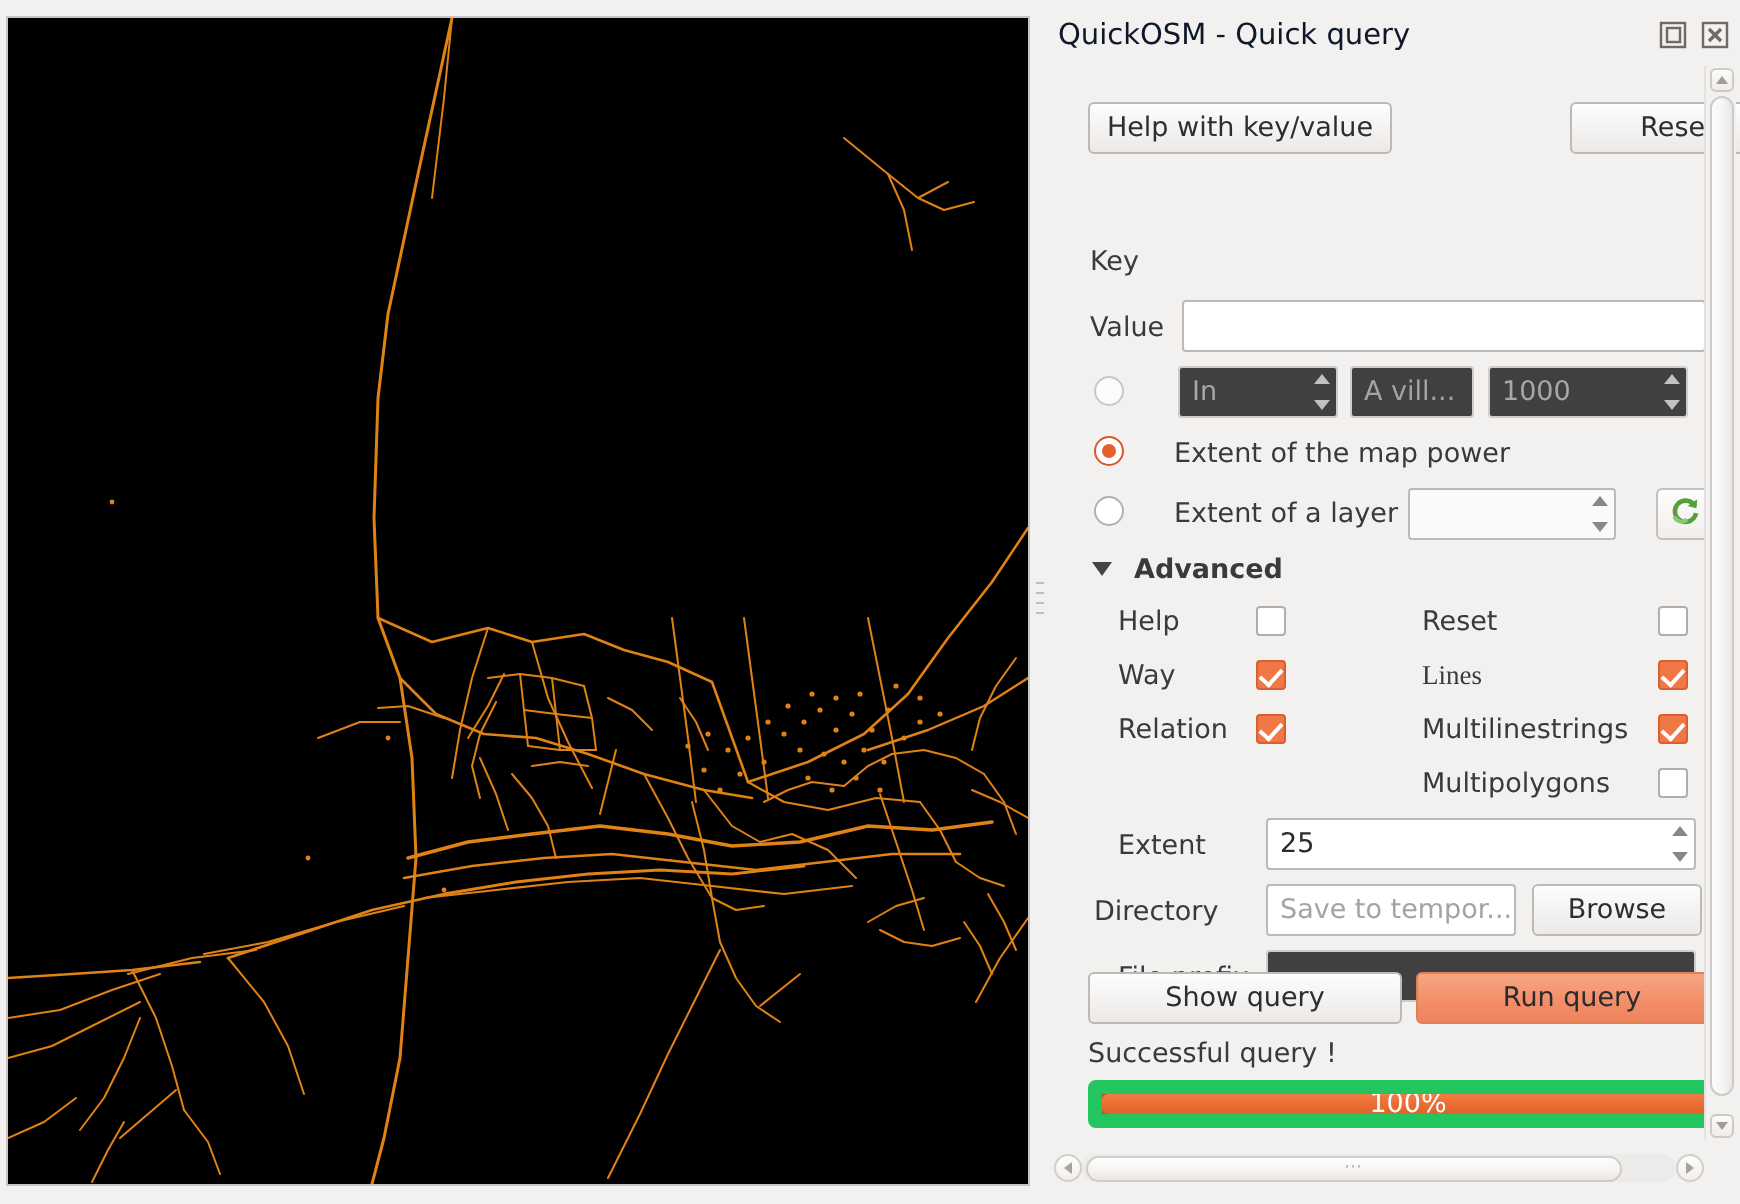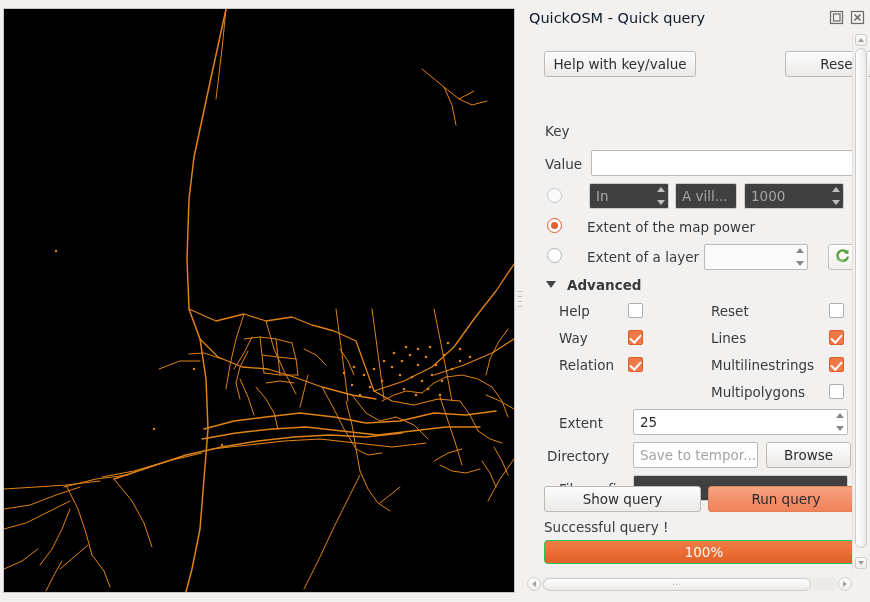--- a/index.html
+++ b/index.html
@@ -120,21 +120,21 @@
   }
   .tri {
     position: absolute; width:0; height:0;
     border-left: 5.5px solid transparent; border-right: 5.5px solid transparent;
     border-top: 7px solid #444;
   }
   .bold-lbl { font-weight: bold; }
 
   
   #progress-track {
-    position: absolute; background: #a16207; border: 1px solid #22c55e;
+    position: absolute; background: #a16207; border: 7px solid #22c55e;
     border-radius: 4px; overflow: hidden;
   }
   #progress-fill {
     position: absolute; left:0; top:0; height:100%;
     background: linear-gradient(to bottom, #ef7e46 0%, #e96c33 55%, #e26228 100%);
     border-radius: 3px;
     display:flex; align-items:center; justify-content:center;
   }
   #progress-text { font-size:13.5px; color:#ffffff; }
 
@@ -413,21 +413,21 @@
         <span class="tri" style="left:23px; top:248px;"></span>
         <div class="lbl bold-lbl" style="left:44px; top:244px;text-align:center;">Advanced</div>
 
         <div class="lbl" style="left:36px; top:270px;">Help</div>
         <div class="cbox" style="left:105px; top:270px;"></div>
         <div class="lbl" style="left:188px; top:270px;">Reset</div>
         <div class="cbox" style="left:306px; top:270px;"></div>
 
         <div class="lbl" style="left:36px; top:297px;">Way</div>
         <div class="cbox on" style="left:105px; top:297px;"></div>
-        <div class="lbl" style="left:188px; top:297px;">Lines</div>
+        <div class="lbl" style="left:188px; top:297px;font-family:Liberation Serif, serif;">Lines</div>
         <div class="cbox on" style="left:306px; top:297px;"></div>
 
         <div class="lbl" style="left:36px; top:324px;text-align:center;">Relation</div>
         <div class="cbox on" style="left:105px; top:324px;"></div>
         <div class="lbl" style="left:188px; top:324px;">Multilinestrings</div>
         <div class="cbox on" style="left:306px; top:324px;"></div>
 
         <div class="lbl" style="left:188px; top:351px;">Multipolygons</div>
         <div class="cbox" style="left:306px; top:351px;"></div>
 

